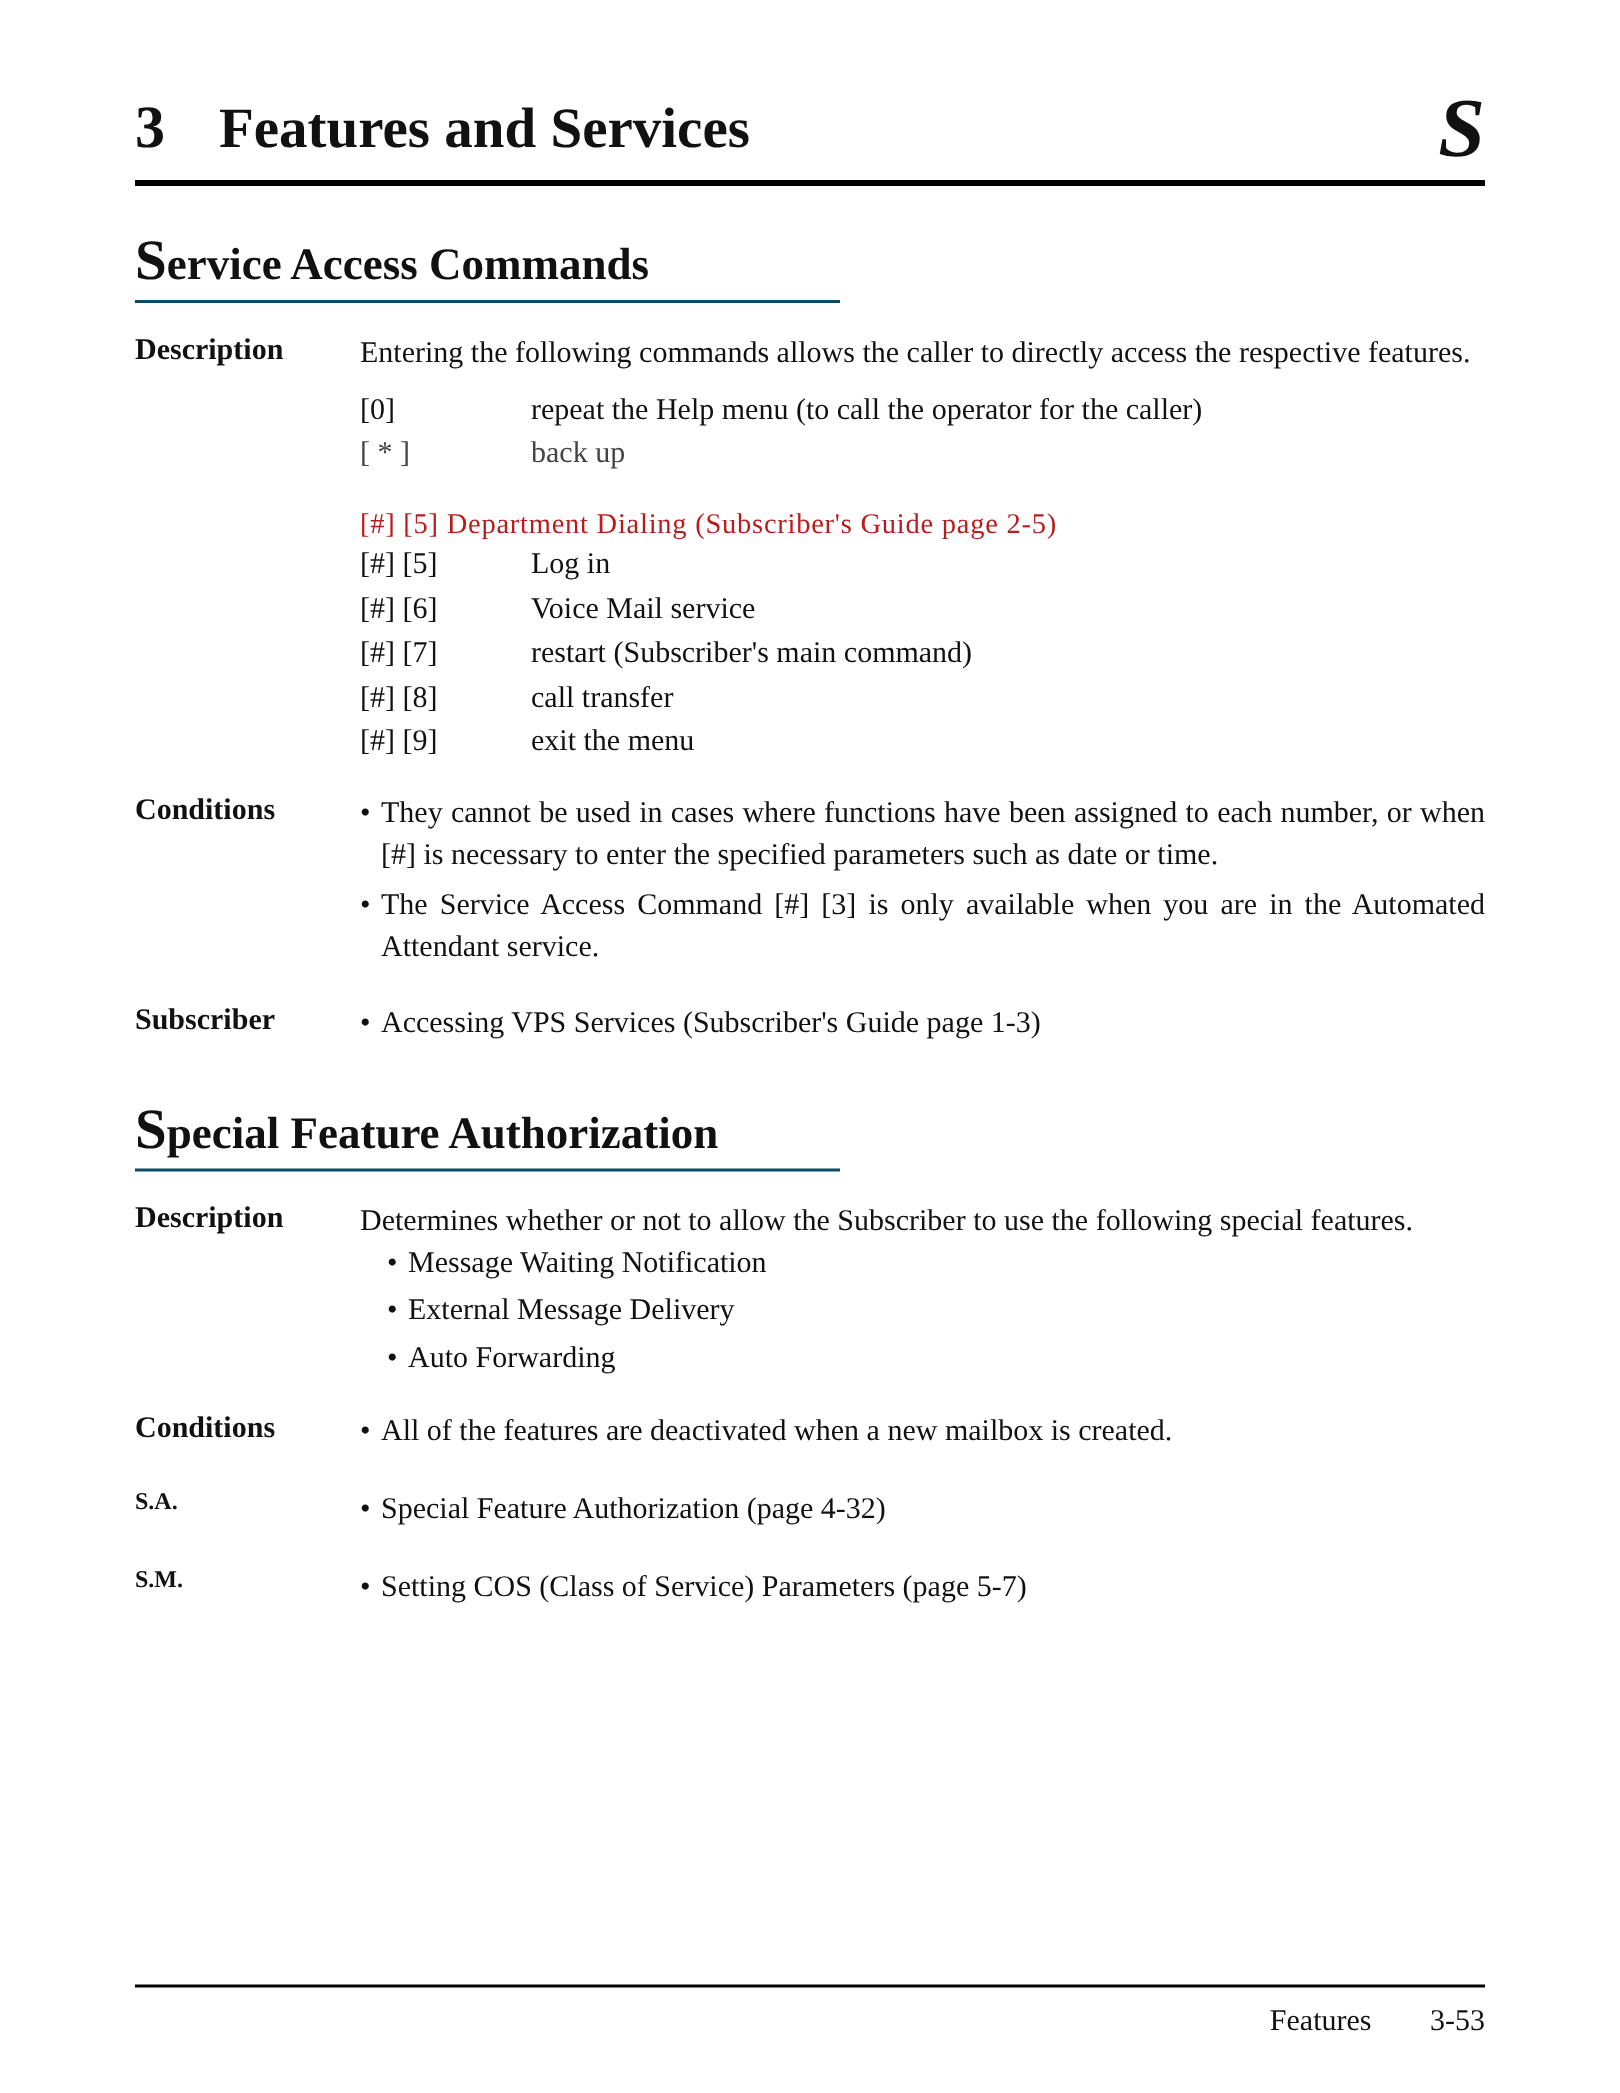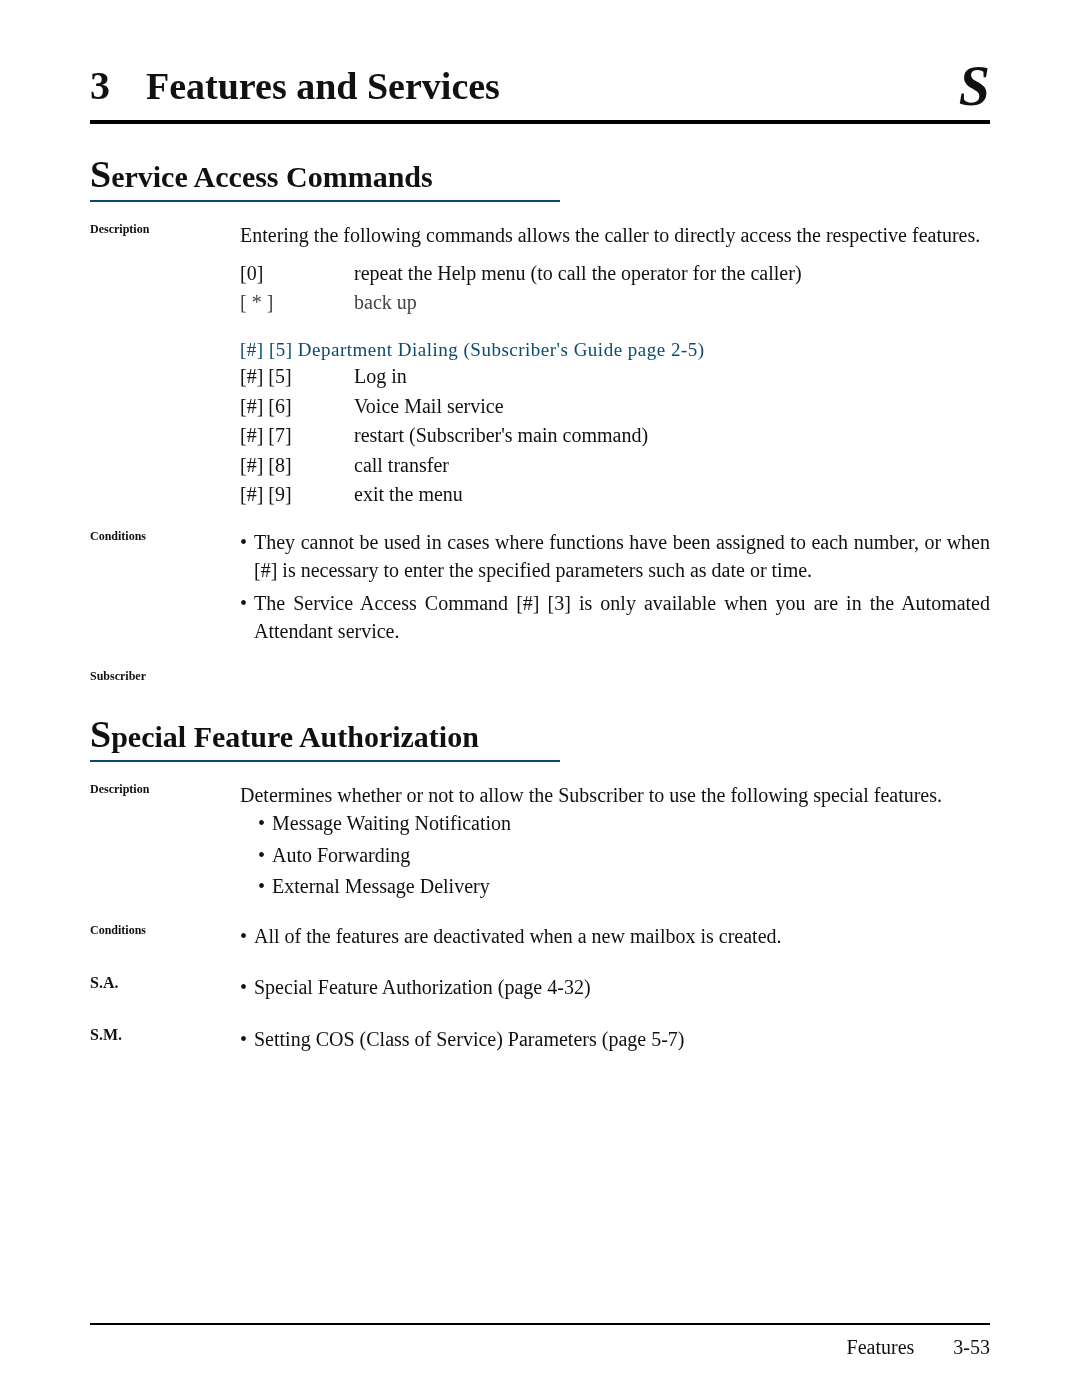--- a/index.html
+++ b/index.html
@@ -31,27 +31,27 @@
   .section-title {
     font-size: 30px; font-weight: 700;
     border-bottom: 2px solid #0c4a6e;
     display: inline-block;
     width: 470px;
     padding-bottom: 4px;
     margin-bottom: 20px;
   }
   .section-title .big { font-size: 38px; }
   .row { display: flex; margin-bottom: 18px; }
-  .label { width: 150px; font-weight: 700; font-size: 12px; flex-shrink: 0; }
+  .label { width: 150px; font-weight: 700; font-size: 20px; flex-shrink: 0; }
   .content { font-size: 20px; line-height: 1.38; flex: 1; }
   .indent-list { margin-left: 0; }
   .cmd-line { display: flex; gap: 28px; margin-bottom: 2px; }
   .cmd-key { width: 86px; }
   .faded { color: #444; }
-  .artifact { color: #0c4a6e; font-size: 19px; letter-spacing: .5px; }
+  .artifact { color: #b91c1c; font-size: 19px; letter-spacing: .5px; }
   .bullet {
     position: relative; padding-left: 14px; margin-bottom: 6px;
     text-align: justify;
   }
   .bullet::before {
     content: "•"; position: absolute; left: 0; top: 0;
   }
   .nested { margin-left: 18px; }
   .dot-bullet { position: relative; padding-left: 14px; margin-bottom: 4px; }
   .dot-bullet::before { content: "•"; position: absolute; left: 0; top: 0; }
@@ -135,35 +135,38 @@
 <div class="row">
   <div class="label">Conditions</div>
   <div class="content">
     <div class="bullet">They cannot be used in cases where functions have been assigned to each number, or when [#] is necessary to enter the specified parameters such as date or time.</div>
     <div class="bullet">The Service Access Command [#] [3] is only available when you are in the Automated Attendant service.</div>
   </div>
 </div>
 
 <div class="row">
   <div class="label">Subscriber</div>
+  <div class="content">
+    <div class="bullet">Accessing VPS Services (Subscriber's Guide page 1-3)</div>
+  </div>
 </div>
 
 
 <div class="section-title" style="margin-top:10px;">
   <span class="big">S</span><span>pecial Feature Authorization</span>
 </div>
 
 <div class="row">
   <div class="label">Description</div>
   <div class="content">
     <div>Determines whether or not to allow the Subscriber to use the following special features.</div>
     <div class="nested">
       <div class="dot-bullet">Message Waiting Notification</div>
+      <div class="dot-bullet">External Message Delivery</div>
       <div class="dot-bullet">Auto Forwarding</div>
-      <div class="dot-bullet">External Message Delivery</div>
     </div>
   </div>
 </div>
 
 <div class="row">
   <div class="label">Conditions</div>
   <div class="content">
     <div class="bullet">All of the features are deactivated when a new mailbox is created.</div>
   </div>
 </div>

